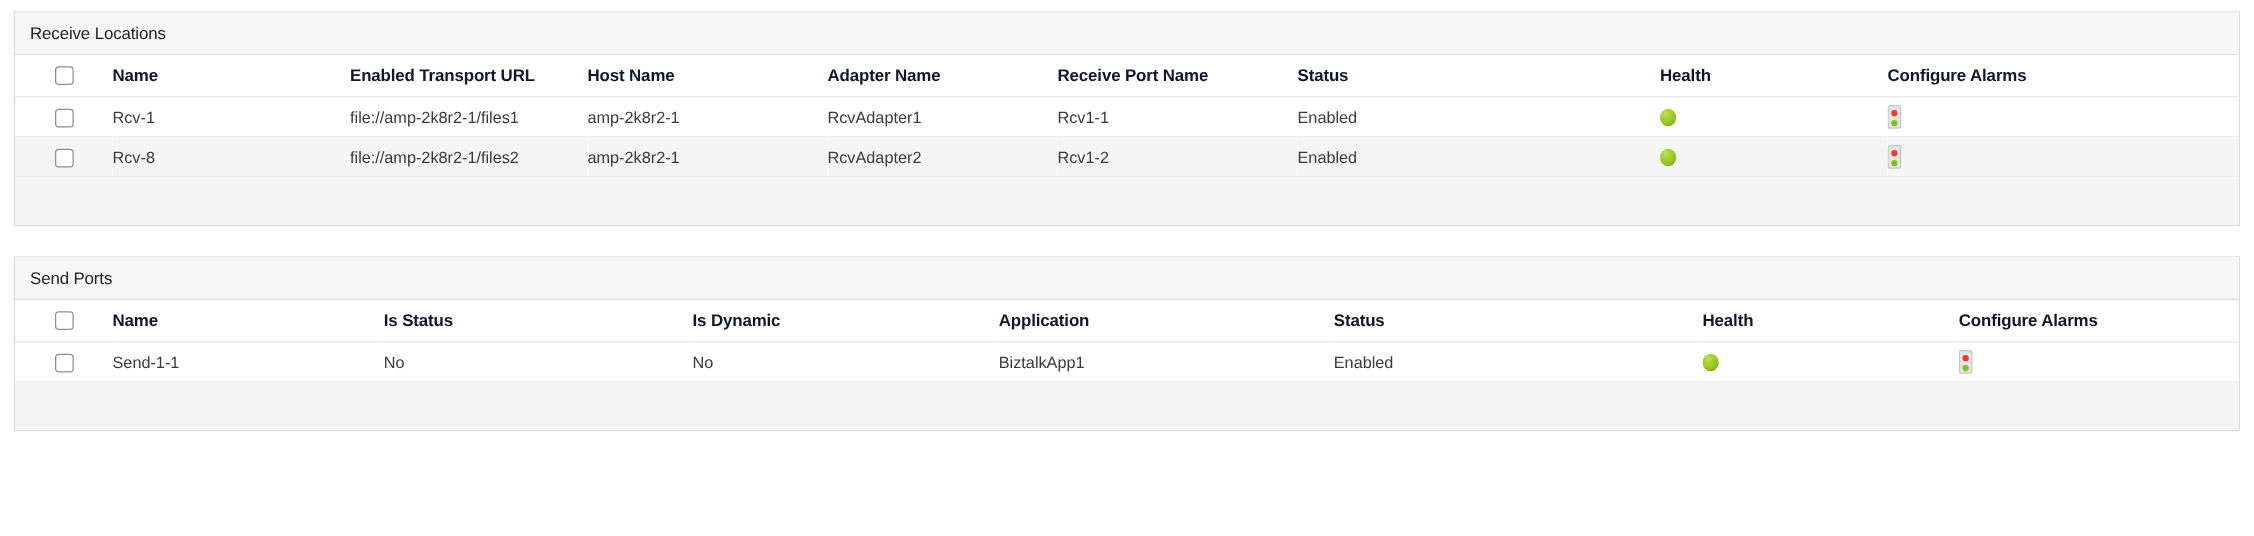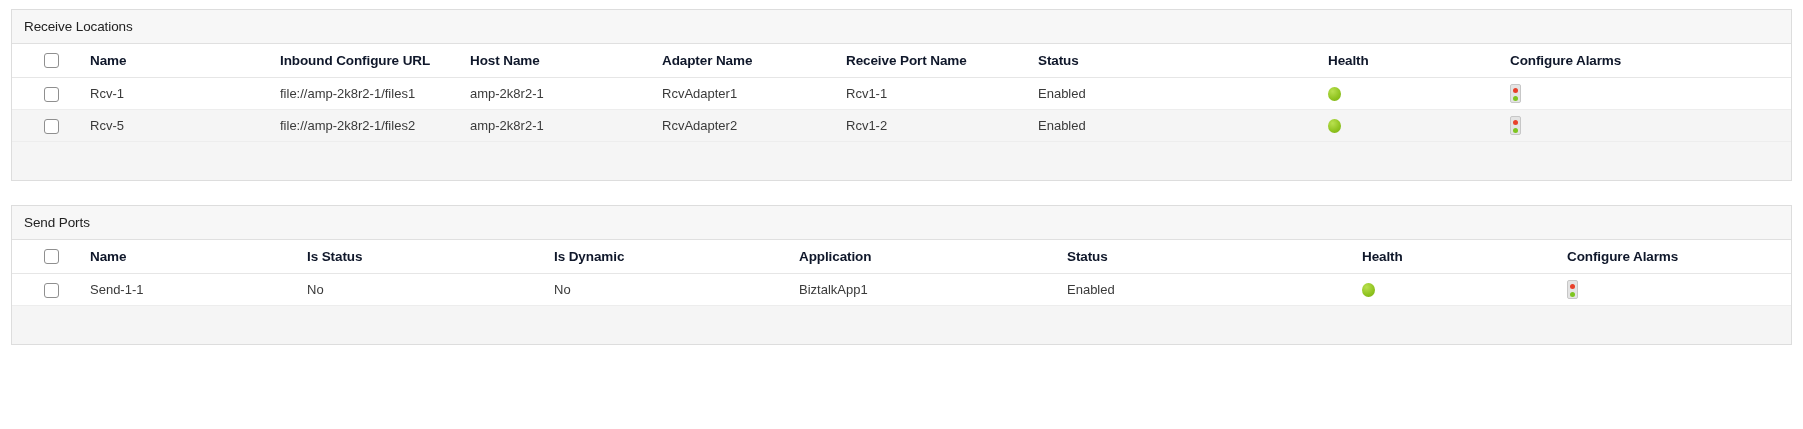--- a/index.html
+++ b/index.html
@@ -159,21 +159,21 @@
         <col style="width:290px">
         <col style="width:182px">
         <col style="width:">
       </colgroup>
       <thead>
         <tr>
           <th class="col-check">
             <span class="cb"></span>
           </th>
           <th>Name</th>
-          <th>Inbound Configure URL</th>
+          <th>Enabled Transport URL</th>
           <th>Host Name</th>
           <th>Adapter Name</th>
           <th>Receive Port Name</th>
           <th>Status</th>
           <th class="col-center">Health</th>
           <th class="col-center">Configure Alarms</th>
         </tr>
       </thead>
       <tbody>
         <tr class="row-plain">
@@ -193,21 +193,21 @@
             <span class="alarm-icon">
               <i class="red"></i>
               <i class="green"></i>
             </span>
           </td>
         </tr>
         <tr class="row-alt">
           <td class="col-check">
             <span class="cb"></span>
           </td>
-          <td>Rcv-5</td>
+          <td>Rcv-8</td>
           <td>file://amp-2k8r2-1/files2</td>
           <td>amp-2k8r2-1</td>
           <td>RcvAdapter2</td>
           <td>Rcv1-2</td>
           <td>Enabled</td>
           <td class="col-center">
             <span class="health-dot"></span>
           </td>
           <td class="col-center">
             <span class="alarm-icon">

